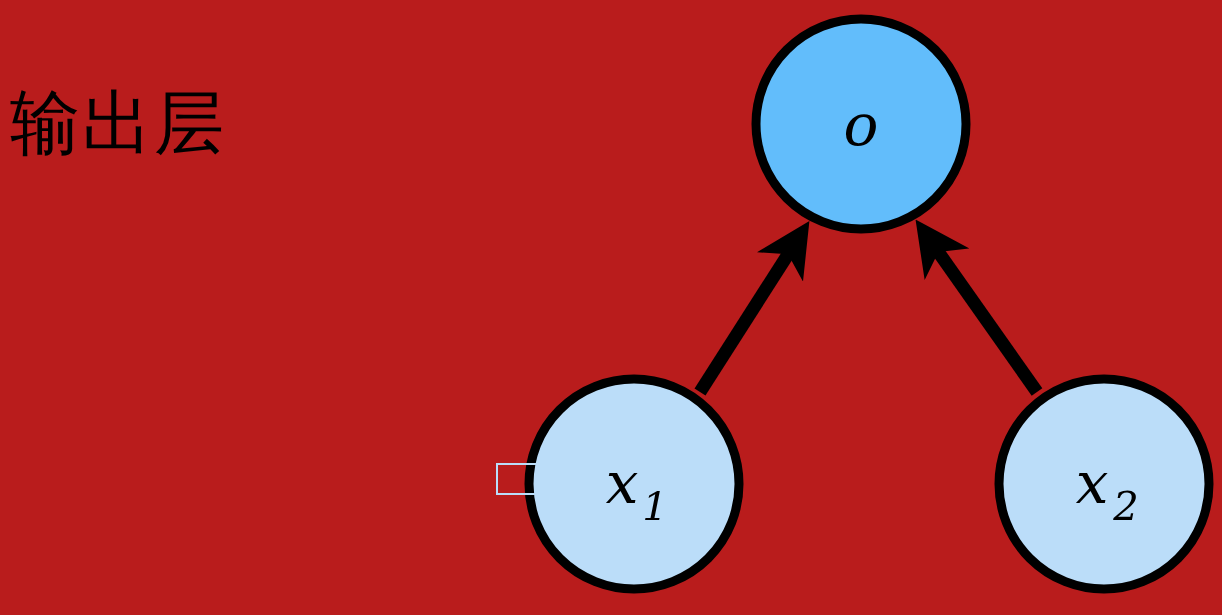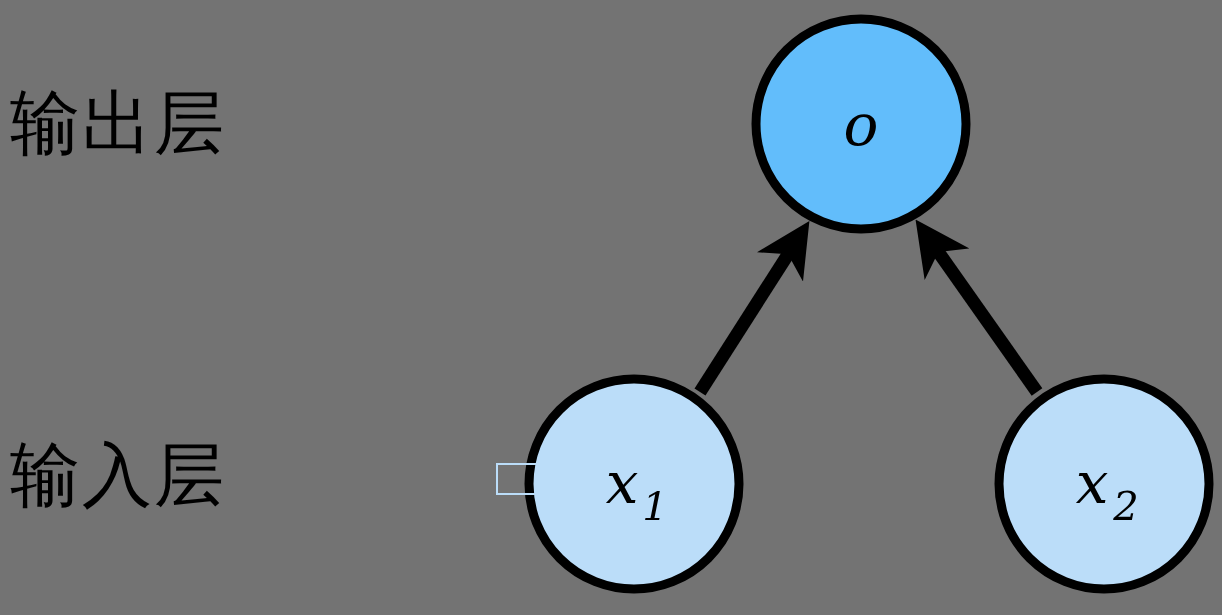--- a/index.html
+++ b/index.html
@@ -4,21 +4,21 @@
 <style>
   html, body {
     margin: 0;
     padding: 0;
     background: #ffffff;
   }
   #canvas {
     position: relative;
     width: 1222px;
     height: 615px;
-    background: #737373;
+    background: #b91c1c;
     overflow: hidden;
     font-family: "Liberation Sans", sans-serif;
     text-decoration: underline;
   }
   .layer-label {
     position: absolute;
     font-family: "DejaVu Sans", sans-serif;
     font-size: 70px;
     line-height: 1;
     color: #000000;
@@ -44,21 +44,20 @@
   .node-text-main { font-size: 58px; }
   .node-text-sub  { font-size: 40px; }
 </style>
 </head>
 <body>
 
 <div id="canvas">
 
   <div class="layer-label" id="label-output">输出层</div>
 
-  <div class="layer-label" id="label-input">输入层</div>
 
   <svg id="diagram" viewBox="0 0 1222 615">
     <defs>
       <marker id="arrowhead" markerWidth="4.2" markerHeight="4.2" refX="2.0" refY="2.1" orient="auto" markerUnits="strokeWidth">
         <path d="M 0,0 L 4.2,2.1 L 0,4.2 L 1.15,2.1 Z" fill="#000000"></path>
       </marker>
     </defs>
 
     <line x1="700" y1="392" x2="794" y2="245" stroke="#000000" stroke-width="13" stroke-linecap="butt" marker-end="url(#arrowhead)"></line>
 

